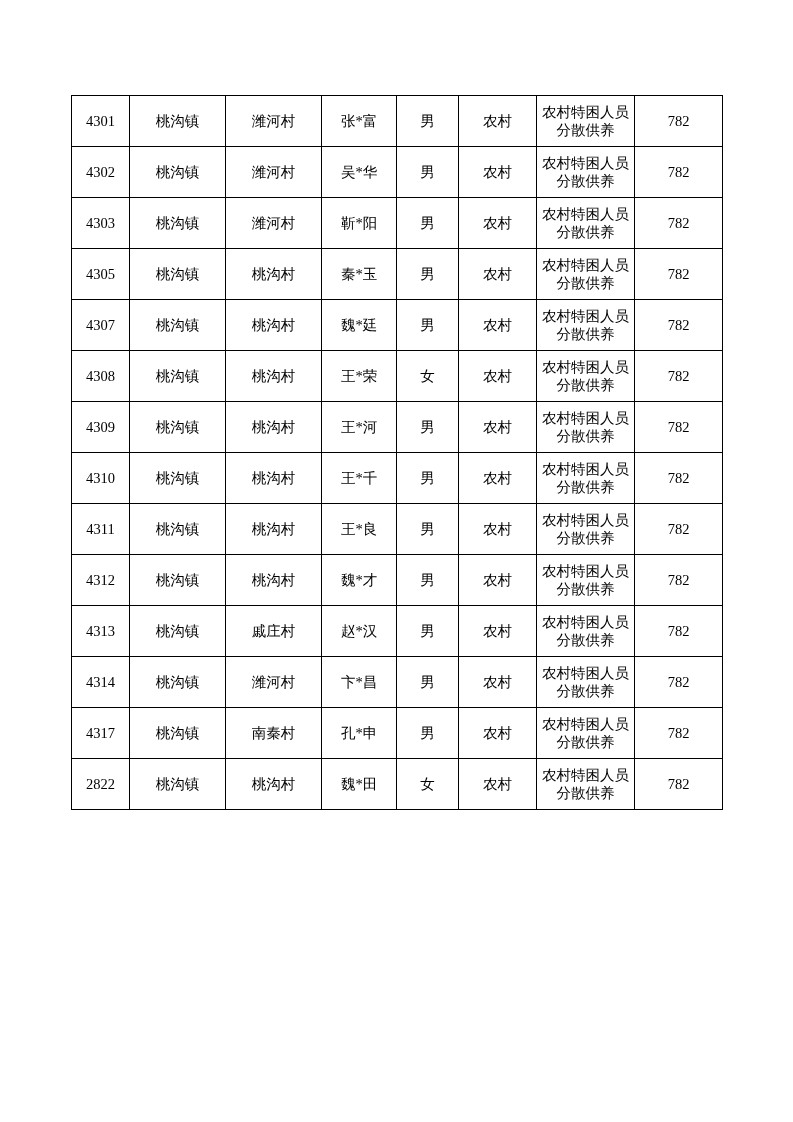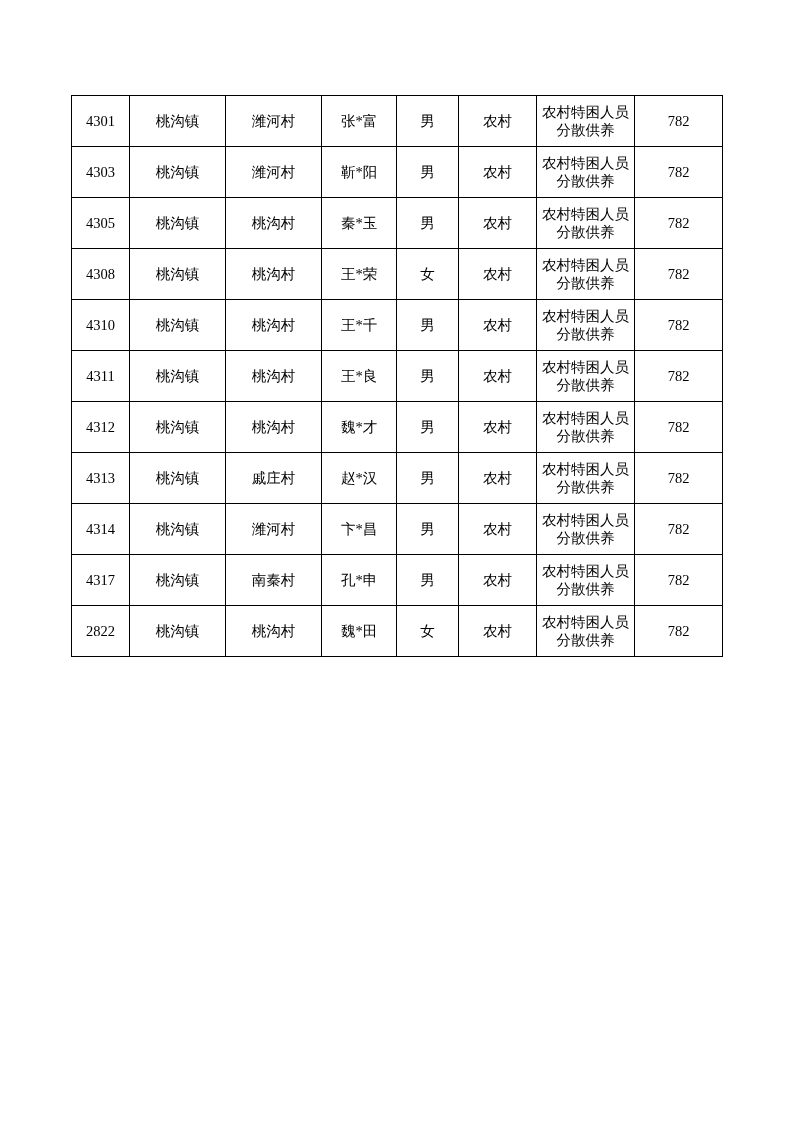--- a/index.html
+++ b/index.html
@@ -81,45 +81,75 @@
             <td class="cell-seq">4301</td>
             <td class="cell-town">桃沟镇</td>
             <td class="cell-village">潍河村</td>
             <td class="cell-name">张*富</td>
             <td class="cell-gender">男</td>
             <td class="cell-household">农村</td>
             <td class="cell-cat">农村特困人员分散供养</td>
             <td class="cell-amt">782</td>
           </tr>
           <tr>
+            <td class="cell-seq">4302</td>
+            <td class="cell-town">桃沟镇</td>
+            <td class="cell-village">潍河村</td>
+            <td class="cell-name">吴*华</td>
+            <td class="cell-gender">男</td>
+            <td class="cell-household">农村</td>
+            <td class="cell-cat">农村特困人员分散供养</td>
+            <td class="cell-amt">782</td>
+          </tr>
+          <tr>
             <td class="cell-seq">4303</td>
             <td class="cell-town">桃沟镇</td>
             <td class="cell-village">潍河村</td>
             <td class="cell-name">靳*阳</td>
             <td class="cell-gender">男</td>
             <td class="cell-household">农村</td>
             <td class="cell-cat">农村特困人员分散供养</td>
             <td class="cell-amt">782</td>
           </tr>
           <tr>
             <td class="cell-seq">4305</td>
             <td class="cell-town">桃沟镇</td>
             <td class="cell-village">桃沟村</td>
             <td class="cell-name">秦*玉</td>
+            <td class="cell-gender">男</td>
+            <td class="cell-household">农村</td>
+            <td class="cell-cat">农村特困人员分散供养</td>
+            <td class="cell-amt">782</td>
+          </tr>
+          <tr>
+            <td class="cell-seq">4307</td>
+            <td class="cell-town">桃沟镇</td>
+            <td class="cell-village">桃沟村</td>
+            <td class="cell-name">魏*廷</td>
             <td class="cell-gender">男</td>
             <td class="cell-household">农村</td>
             <td class="cell-cat">农村特困人员分散供养</td>
             <td class="cell-amt">782</td>
           </tr>
           <tr>
             <td class="cell-seq">4308</td>
             <td class="cell-town">桃沟镇</td>
             <td class="cell-village">桃沟村</td>
             <td class="cell-name">王*荣</td>
             <td class="cell-gender">女</td>
+            <td class="cell-household">农村</td>
+            <td class="cell-cat">农村特困人员分散供养</td>
+            <td class="cell-amt">782</td>
+          </tr>
+          <tr>
+            <td class="cell-seq">4309</td>
+            <td class="cell-town">桃沟镇</td>
+            <td class="cell-village">桃沟村</td>
+            <td class="cell-name">王*河</td>
+            <td class="cell-gender">男</td>
             <td class="cell-household">农村</td>
             <td class="cell-cat">农村特困人员分散供养</td>
             <td class="cell-amt">782</td>
           </tr>
           <tr>
             <td class="cell-seq">4310</td>
             <td class="cell-town">桃沟镇</td>
             <td class="cell-village">桃沟村</td>
             <td class="cell-name">王*千</td>
             <td class="cell-gender">男</td>

